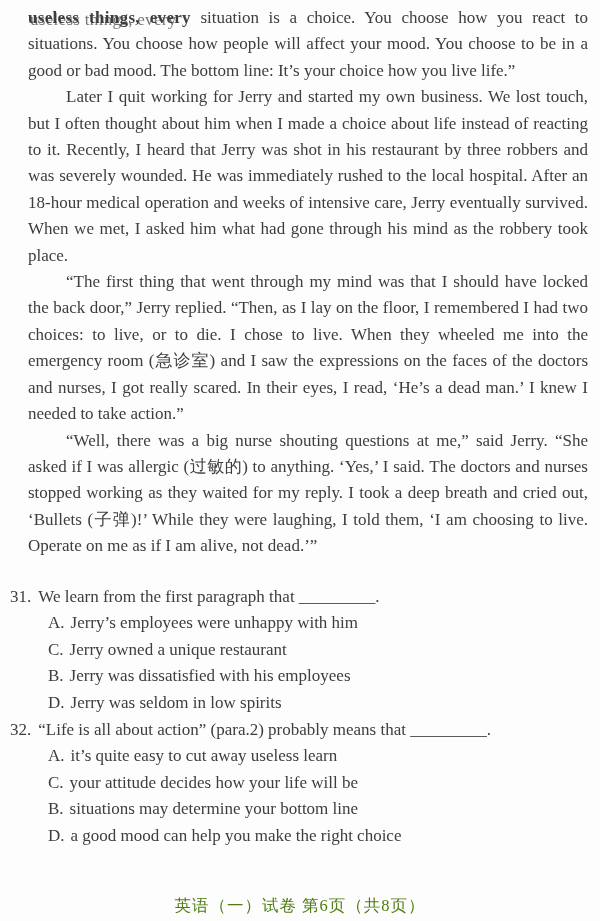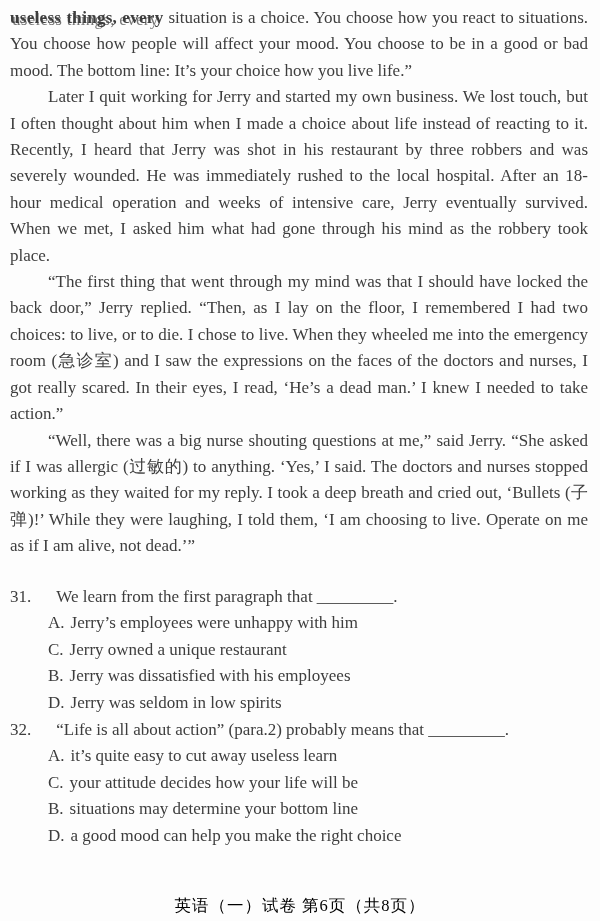--- a/index.html
+++ b/index.html
@@ -12,21 +12,21 @@
     width: 600px;
     height: 921px;
     margin: 0 auto;
     background: #fdfdfd;
     overflow: hidden;
     font-family: "Liberation Serif", "DejaVu Serif", serif;
     color: #3d3d3d;
     box-sizing: border-box;
   }
   .passage {
-    padding: 5px 12px 0 10px;
+    padding: 5px 12px 0 28px;
     font-size: 17px;
     line-height: 26.4px;
     text-align: justify;
   }
   .passage p {
     margin: 0;
     text-indent: 38px;
   }
   .passage p.continued {
     text-indent: 0;
@@ -50,38 +50,38 @@
     margin-top: 24px;
     padding: 0 12px 0 10px;
     font-size: 17px;
     line-height: 26.6px;
     text-align: left;
   }
   .question-stem-line {
     margin: 0;
   }
   .qnum {
-    margin-right: 25px;
+    margin-right: 7px;
   }
   .option-line {
     padding-left: 38px;
     margin: 0;
     font-family: Liberation Serif, serif;
   }
   .opt-label {
     margin-right: 6px;
   }
   .footer {
     position: absolute;
     left: 0;
     right: 0;
     bottom: 4px;
     text-align: center;
     font-size: 16.5px;
-    color: #000000;
+    color: #4d7c0f;
     letter-spacing: 1px;
   }
 </style>
 </head>
 <body>
 
 <div class="page">
 
   <div class="passage">
     <p class="continued"><span class="overlap" data-text="useless things, every">useless things, every</span><span> situation is a choice. You choose how you react to situations. You choose how people will affect your mood. You choose to be in a good or bad mood. The bottom line: It’s your choice how you live life.”</span></p>

